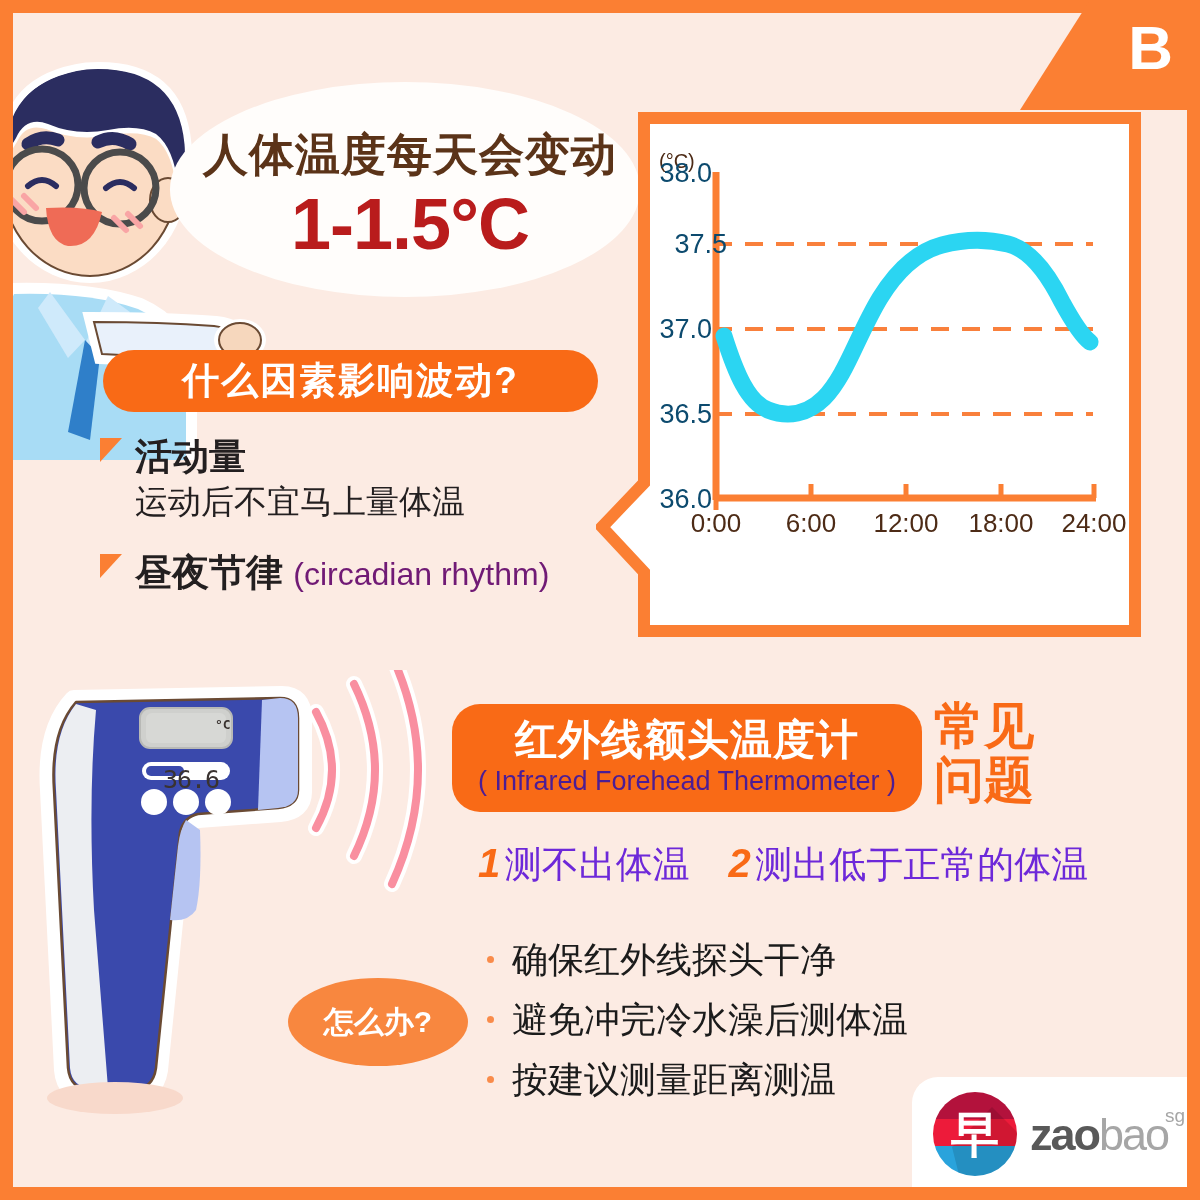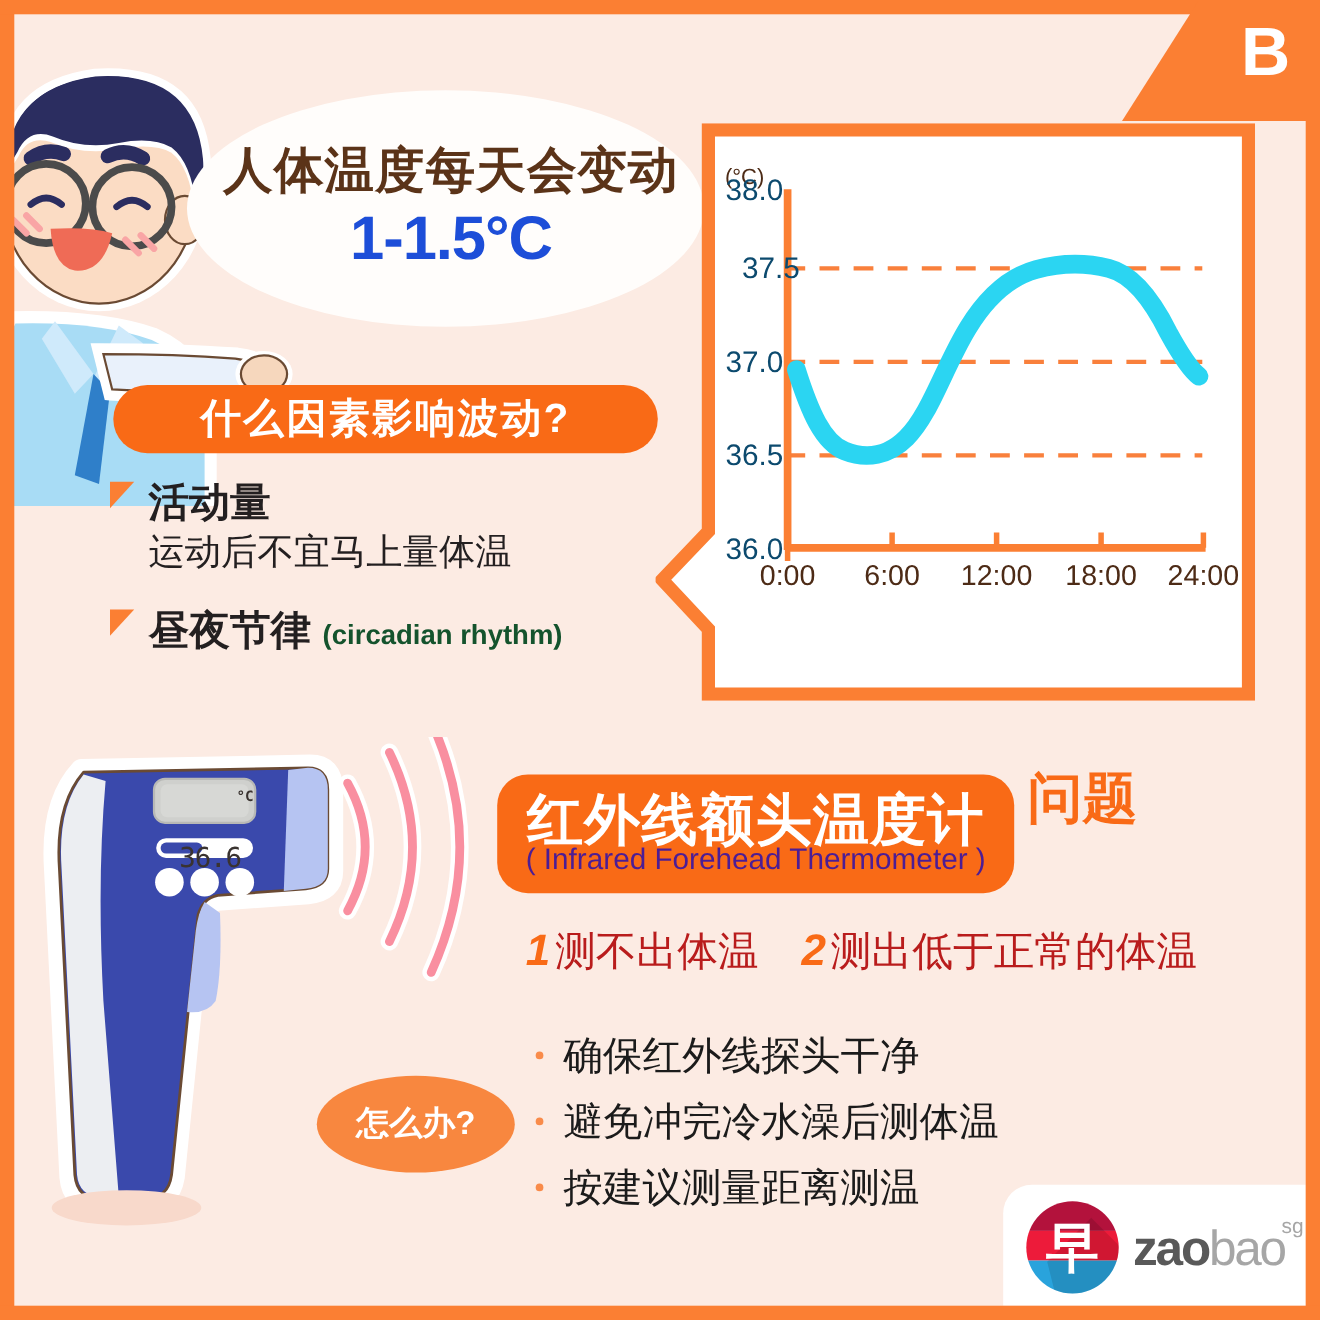--- a/index.html
+++ b/index.html
@@ -34,21 +34,21 @@
     position:absolute;left:170px;top:82px;width:470px;height:215px;
     background:#fffdfb;border-radius:50% / 50%;z-index:7;
   }
   .bubble-line1{
     position:absolute;left:180px;top:125px;width:460px;text-align:center;
     font-size:45px;font-weight:bold;color:#5b3318;letter-spacing:1px;z-index:9;
     font-family:"Liberation Sans",sans-serif;
   }
   .bubble-line2{
     position:absolute;left:180px;top:183px;width:460px;text-align:center;
-    font-size:56px;font-weight:bold;color:#1d4ed8;letter-spacing:-1px;z-index:9;
+    font-size:72px;font-weight:bold;color:#b91c1c;letter-spacing:-1px;z-index:9;
     font-family:"Liberation Sans",sans-serif;
   }
 
   
   .pill-banner{
     position:absolute;left:103px;top:350px;width:495px;height:62px;
     background:#f96a16;border-radius:31px;z-index:8;
   }
   .pill-banner span{
     display:block;width:100%;text-align:center;line-height:62px;
@@ -67,21 +67,21 @@
   .factor .head{
     position:absolute;left:35px;top:0;white-space:nowrap;
     font-size:37px;font-weight:bold;color:#231f20;
     font-family:"Liberation Sans",sans-serif;
   }
   .factor .sub{
     position:absolute;left:35px;top:48px;white-space:nowrap;
     font-size:33px;color:#231f20;font-weight:400;
     font-family:"Liberation Sans",sans-serif;
   }
-  .factor .en{font-size:25px;font-weight:700;color:#14532d;}
+  .factor .en{font-size:32px;font-weight:400;color:#701a75;}
 
   
   .chart-box{position:absolute;left:596px;top:112px;width:545px;height:525px;z-index:10;}
   .chart-inner{position:absolute;left:0;top:0;width:545px;height:525px;}
   .axis-unit{
     position:absolute;left:63px;top:38px;font-size:20px;color:#4d2b16;
     font-family:"Liberation Sans",sans-serif;
   }
   .ytick{
     position:absolute;width:74px;text-align:right;font-size:27px;color:#0c4a6e;
@@ -109,42 +109,42 @@
     color:#3a3330;z-index:9;font-family:"DejaVu Sans Mono",monospace;
   }
 
   
   .thermo-pill{
     position:absolute;left:452px;top:704px;width:470px;height:108px;
     background:#f96a16;border-radius:28px;z-index:8;
   }
   .thermo-pill .cn{
     position:absolute;left:0;top:8px;width:470px;text-align:center;
-    color:#ffffff;font-size:51px;font-weight:bold;letter-spacing:1px;
+    color:#ffffff;font-size:42px;font-weight:bold;letter-spacing:1px;
     font-family:"Liberation Sans",sans-serif;
   }
   .thermo-pill .en{
     position:absolute;left:0;top:62px;width:470px;text-align:center;
     color:#4c1d95;font-size:27px;font-weight:400;
     font-family:"Liberation Sans",sans-serif;
   }
   .faq-label{
     position:absolute;left:934px;top:700px;width:130px;z-index:8;
     color:#f96a16;font-size:50px;font-weight:bold;line-height:1.07;
     font-family:"Liberation Sans",sans-serif;
   }
 
   
   .qrow{position:absolute;left:478px;top:840px;z-index:8;white-space:nowrap;}
   .qnum{
     font-size:40px;font-weight:bold;font-style:italic;color:#f96a16;
     font-family:"Liberation Sans",sans-serif;
   }
   .qtext{
-    font-size:37px;color:#b91c1c;font-weight:400;
+    font-size:37px;color:#6d28d9;font-weight:400;
     font-family:"Liberation Sans",sans-serif;
   }
   .qgap{display:inline-block;width:30px;}
 
   
   .howto{
     position:absolute;left:288px;top:978px;width:180px;height:88px;
     background:#f8873f;border-radius:50%;z-index:8;
   }
   .howto span{
@@ -355,20 +355,21 @@
     </svg>
   </div>
   <div class="lcd-text">36.6</div>
   <div class="lcd-deg">°C</div>
 
   <div class="thermo-pill">
     <div class="cn">红外线额头温度计</div>
     <div class="en">( Infrared Forehead Thermometer )</div>
   </div>
   <div class="faq-label">
+    <div>常见</div>
     <div>问题</div>
   </div>
 
   <div class="qrow">
     <span class="qnum">1</span>
     <span class="qtext">测不出体温</span>
     <span class="qgap"></span>
     <span class="qnum">2</span>
     <span class="qtext">测出低于正常的体温</span>
   </div>

